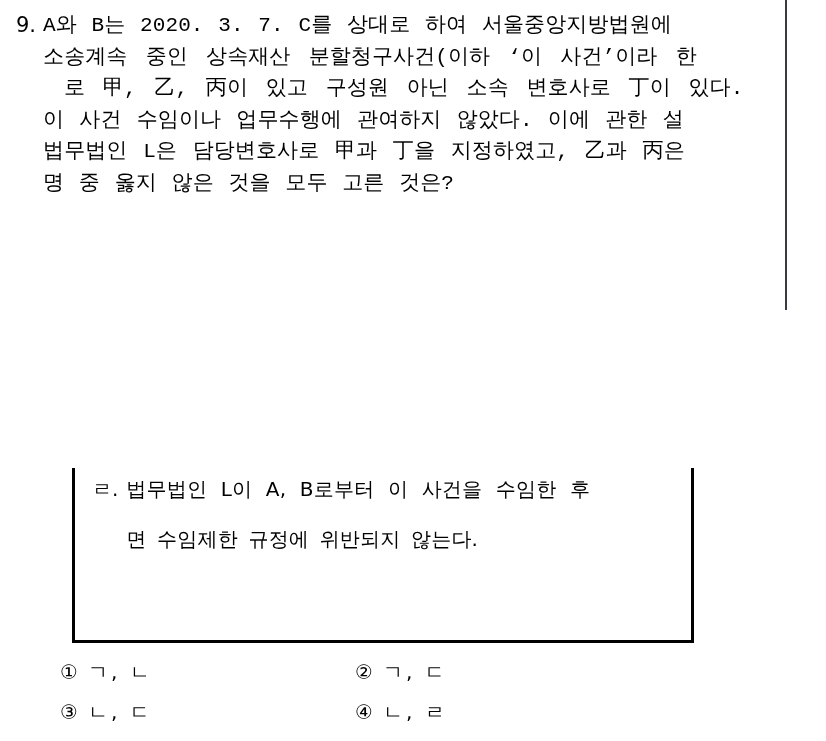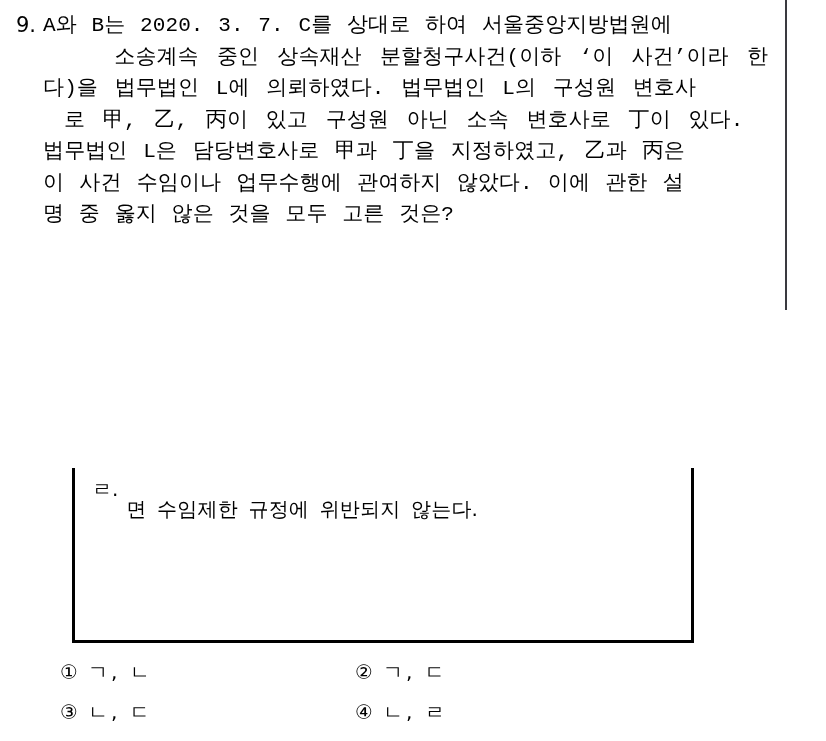--- a/index.html
+++ b/index.html
@@ -57,21 +57,21 @@
     font-family: Liberation Mono, monospace;
   }
   .q-line {
     font-size: 21px;
     line-height: 31.5px;
     white-space: nowrap;
     letter-spacing: 0.1px;
   }
   
   .q-line.j1 { word-spacing: 2.0px; }
-  .q-line.j2 { word-spacing: 5.5px; text-align: right; }
+  .q-line.j2 { word-spacing: 5.5px; }
   .q-line.j3 { word-spacing: 4.0px; }
   .q-line.j4 { word-spacing: 5.0px; margin-left: 21px; }
   .q-line.j5 { word-spacing: 3.0px; }
   .q-line.j6 { word-spacing: 2.5px; }
   .q-line.j7 { word-spacing: 2.0px; }
 
   
   .statement-box {
     position: absolute;
     left: 72px;
@@ -153,34 +153,34 @@
 <div class="page">
 
   <div class="page-divider"></div>
 
   <div class="question">
     <div class="q-row">
       <div class="q-number">9.</div>
       <div class="q-body">
         <div class="q-line j1">A와 B는 2020. 3. 7. C를 상대로 하여 서울중앙지방법원에</div>
         <div class="q-line j2">소송계속 중인 상속재산 분할청구사건(이하 ‘이 사건’이라 한</div>
-        <div class="q-line j3">다)을 법무법인 L에 의뢰하였다. 법무법인 L의 구성원 변호사</div>
         <div class="q-line j4">로 甲, 乙, 丙이 있고 구성원 아닌 소속 변호사로 丁이 있다.</div>
+        <div class="q-line j6">이 사건 수임이나 업무수행에 관여하지 않았다. 이에 관한 설</div>
         <div class="q-line j5">법무법인 L은 담당변호사로 甲과 丁을 지정하였고, 乙과 丙은</div>
-        <div class="q-line j6">이 사건 수임이나 업무수행에 관여하지 않았다. 이에 관한 설</div>
         <div class="q-line j7">명 중 옳지 않은 것을 모두 고른 것은?</div>
       </div>
     </div>
   </div>
 
   <div class="statement-box">
     <div class="statement-inner">
       <div class="s-row">
         <div class="s-marker">ㄹ.</div>
         <div class="s-body">
+          <div class="s-line k2">법무법인 L이 A, B로부터 이 사건을 수임한 후</div>
           <div class="s-line k5">면 수임제한 규정에 위반되지 않는다.</div>
         </div>
       </div>
     </div>
   </div>
 
   <div class="choices">
     <div class="choice-row">
       <div class="choice choice-col-a">
         <span class="choice-marker">①</span>

